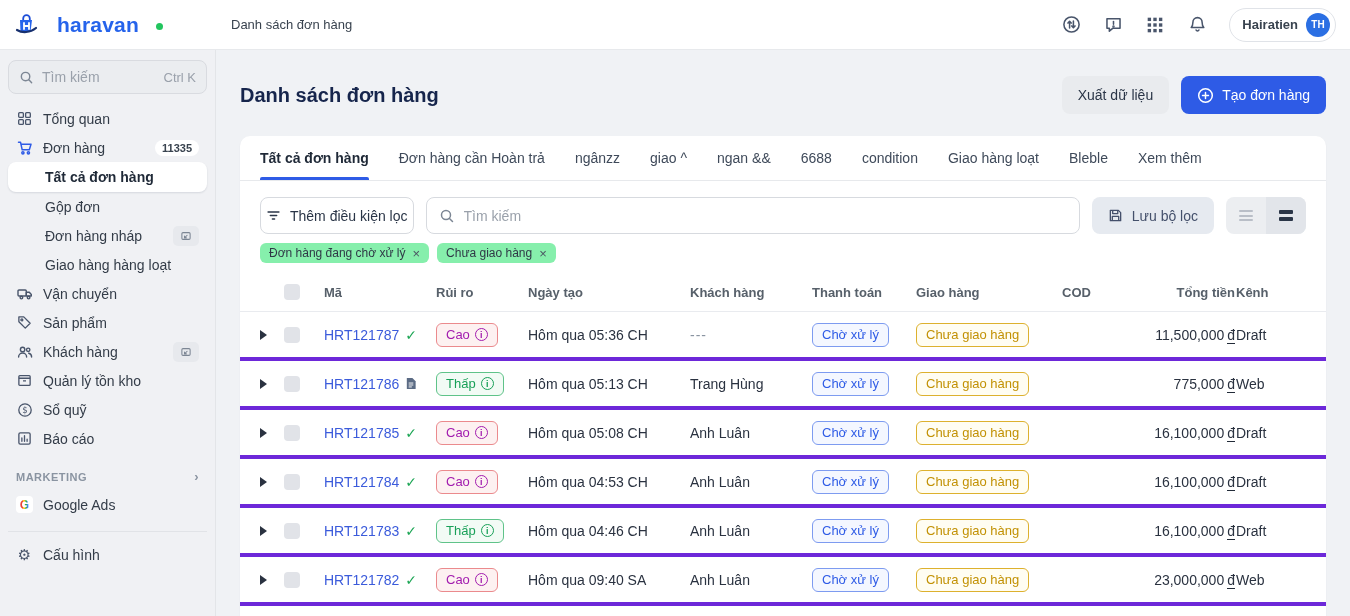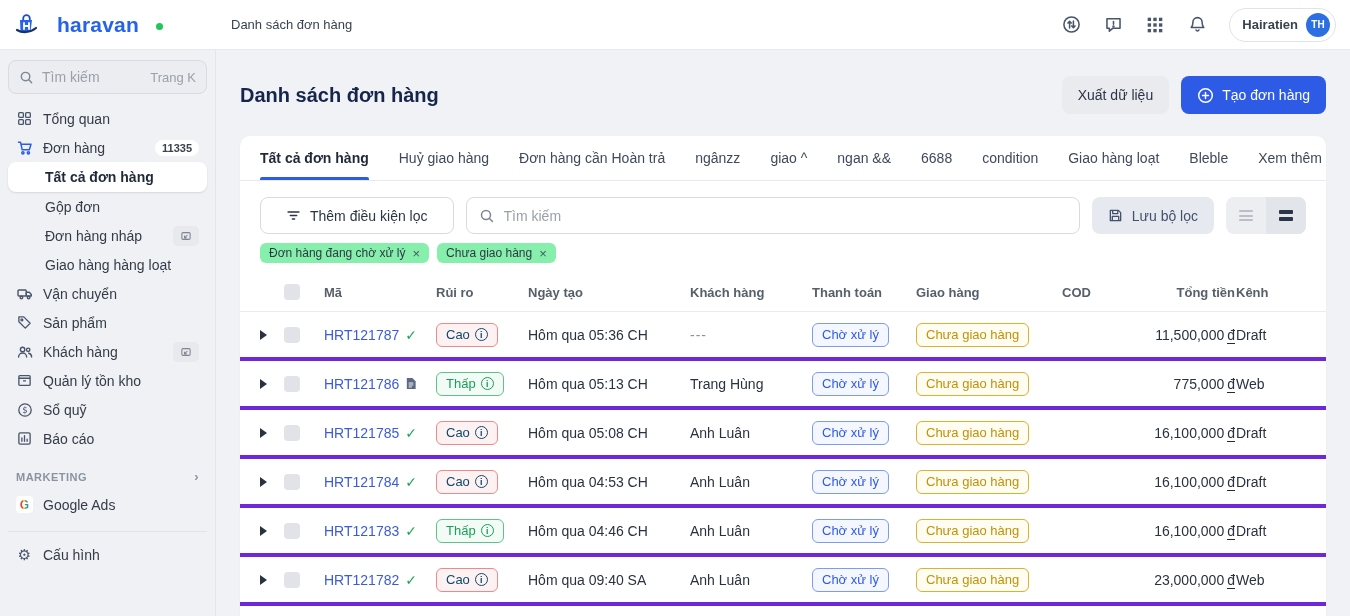--- a/index.html
+++ b/index.html
@@ -49,21 +49,21 @@
 
   .card { background:#fff; border-radius:10px; margin-top:22px; box-shadow:0 1px 2px rgba(20,30,60,.06); height:500px; overflow:hidden; }
 
   .tabs { display:flex; align-items:center; gap:30px; padding:0 20px; height:45px; border-bottom:1px solid #e7e9ec; }
   .tab { font-size:14px; color:#3f4a5a; cursor:pointer; height:100%; display:flex; align-items:center; position:relative; white-space:nowrap; }
   .tab.active { color:#1f2937; font-weight:600; }
   .tab.active::after { content:""; position:absolute; left:0; right:0; bottom:0; height:3px; background:#2e5be6; border-radius:2px 2px 0 0; }
   .tab-more { display:flex; align-items:center; gap:6px; }
 
   .filter-row { display:flex; align-items:center; gap:12px; padding:16px 20px 0 20px; }
-  .filter-btn { display:flex; align-items:center; gap:9px; height:37px; padding:0 25px; border:1px solid #d7dadf; border-radius:8px; background:#fff; font-size:14px; color:#2a3547; cursor:pointer; white-space:nowrap; }
+  .filter-btn { display:flex; align-items:center; gap:9px; height:37px; padding:0 5px; border:1px solid #d7dadf; border-radius:8px; background:#fff; font-size:14px; color:#2a3547; cursor:pointer; white-space:nowrap; }
   .search-box { flex:1; display:flex; align-items:center; gap:9px; height:37px; border:1px solid #d7dadf; border-radius:8px; padding:0 12px; }
   .search-box input { flex:1; border:none; outline:none; font-size:14px; color:#39434f; font-family:inherit; }
   .search-box input::placeholder { color:#9aa1ab; }
   .save-filter-btn { display:flex; align-items:center; gap:9px; height:37px; padding:0 16px; background:#e6eaf0; border-radius:8px; font-size:14px; color:#44506b; cursor:pointer; white-space:nowrap; }
   .view-toggle { display:flex; height:37px; background:#eceef1; border-radius:8px; overflow:hidden; }
   .vt-btn { width:40px; display:flex; flex-direction:column; justify-content:center; align-items:center; gap:2.5px; cursor:pointer; }
   .vt-btn.active { background:#e2e5ea; }
   .vt-line { width:14px; height:2px; border-radius:1px; background:#b9bec7; }
   .vt-bar { width:14px; height:4px; border-radius:1px; background:#2a3547; }
 
@@ -75,21 +75,21 @@
   .tr { display:grid; grid-template-columns:28px 40px 112px 92px 162px 122px 104px 146px 64px 110px 1fr; align-items:center; padding:0 16px; }
   .thead { height:39px; border-bottom:1px solid #e9ebef; font-size:13px; font-weight:bold; color:#57606a; }
   .row { height:49px; border-bottom:4px solid #6d28d9; font-size:14px; color:#2a3240; }
   .cell-right { text-align:right; padding-right:1px; }
   .checkbox { width:16px; height:16px; border-radius:4px; background:#e1e3e8; cursor:pointer; }
   .expander { width:0; height:0; border-top:5px solid transparent; border-bottom:5px solid transparent; border-left:7px solid #2a3240; cursor:pointer; margin-left:4px; }
   .code-cell { display:flex; align-items:center; gap:6px; }
   .code-link { color:#3b5bdb; cursor:pointer; }
   .check-glyph { color:#1da655; font-size:14px; }
   .pill { display:inline-flex; align-items:center; gap:5px; height:24px; padding:0 9px; border-radius:6px; font-size:13px; border:1px solid; cursor:default; }
-  .risk.high { color:#0c4a6e; border-color:#eb8a8d; background:#fdf1f1; }
+  .risk.high { color:#a21caf; border-color:#eb8a8d; background:#fdf1f1; }
   .risk.low  { color:#18a058; border-color:#5fc389; background:#f2fbf5; }
   .info-i { width:13px; height:13px; border:1.2px solid currentColor; border-radius:50%; font-size:9px; font-weight:bold; display:inline-flex; align-items:center; justify-content:center; font-style:normal; }
   .pay-badge { color:#2e5be6; border-color:#7d9bf0; background:#f4f7ff; }
   .ship-badge { color:#c29104; border-color:#ddb12e; background:#fffdf2; }
   .currency { border-bottom:1px solid #222b38; margin-left:3px; }
   .muted { color:#8a94a1; letter-spacing:1px; }
   svg { display:block; }
 </style>
 </head>
 <body>
@@ -152,21 +152,21 @@
 
   <div class="sidebar">
     <div class="side-search">
       <span>
         <svg width="15" height="15" viewBox="0 0 16 16" fill="none" stroke="#7c8694" stroke-width="1.5" stroke-linecap="round">
             <circle cx="7" cy="7" r="4.5"></circle>
             <path d="m10.5 10.5 3 3"></path>
           </svg>
       </span>
       <input placeholder="Tìm kiếm" style="">
-      <span class="shortcut">Trang K</span>
+      <span class="shortcut">Ctrl K</span>
     </div>
 
     <div class="nav-item">
       <span class="ni">
         <svg width="15" height="15" viewBox="0 0 16 16" fill="none" stroke="#49556b" stroke-width="1.4">
             <rect x="1.8" y="1.8" width="5" height="5" rx="1"></rect>
             <rect x="9.2" y="1.8" width="5" height="5" rx="1"></rect>
             <rect x="1.8" y="9.2" width="5" height="5" rx="1"></rect>
             <rect x="9.2" y="9.2" width="5" height="5" rx="1"></rect>
           </svg>
@@ -307,21 +307,20 @@
           </span>
           <span>Tạo đơn hàng</span>
         </button>
       </div>
     </div>
 
     <div class="card">
 
       <div class="tabs">
         <span class="tab active">Tất cả đơn hàng</span>
-        <span class="tab">Huỷ giao hàng</span>
         <span class="tab">Đơn hàng cần Hoàn trả</span>
         <span class="tab">ngânzz</span>
         <span class="tab">giao ^</span>
         <span class="tab">ngan &amp;&amp;</span>
         <span class="tab">6688</span>
         <span class="tab">condition</span>
         <span class="tab">Giao hàng loạt</span>
         <span class="tab">Bleble</span>
         <span class="tab tab-more">
           <span>Xem thêm</span>

